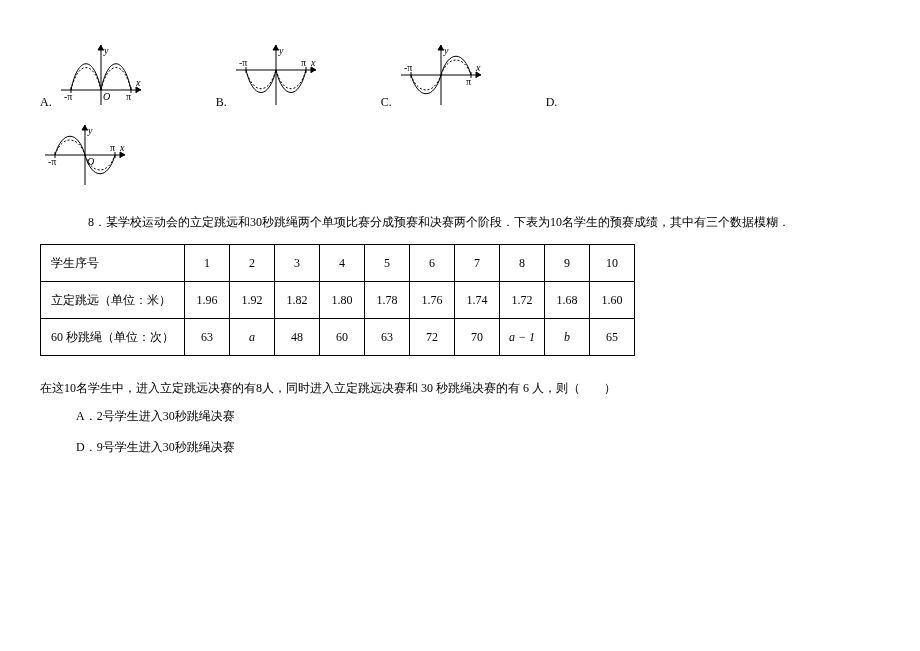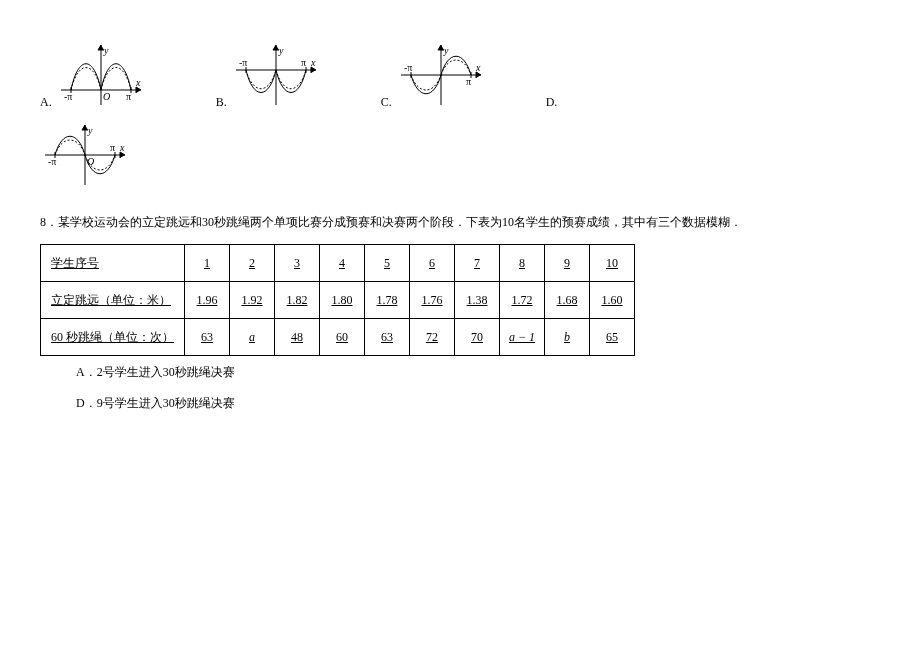--- a/index.html
+++ b/index.html
@@ -24,33 +24,32 @@
   .graph-cell {
     display: flex;
     align-items: flex-end;
     margin-right: 10px;
   }
   .opt-label {
     font-size: 12px;
     margin-right: 4px;
   }
   .graph-row2 .graph-cell { margin-left: 0; }
-  .q8 { margin-top: 20px; line-height: 2; font-size: 12px; }
+  .q8 { margin-top: 20px; line-height: 2; font-size: 12px; margin-left: 48px; }
   table.data {
     border-collapse: collapse;
     margin-top: 10px;
   }
   table.data td {
     border: 1px solid #000;
     padding: 0 8px;
     height: 36px;
     text-align: center;
     font-size: 12px;
     min-width: 28px;
-    text-decoration: underline;
   }
   table.data td.hdr {
     text-align: left;
     padding: 0 10px;
     min-width: 90px;
   }
   .after-table { margin-top: 20px; line-height: 2; font-size: 12px; }
   .options { margin-top: 8px; margin-left: 36px; }
   .options div { margin-bottom: 14px; font-size: 12px; }
 </style>
@@ -176,40 +175,41 @@
       <td>10</td>
     </tr>
     <tr>
       <td class="hdr">立定跳远（单位：米）</td>
       <td>1.96</td>
       <td>1.92</td>
       <td>1.82</td>
       <td>1.80</td>
       <td>1.78</td>
       <td>1.76</td>
-      <td>1.38</td>
+      <td>1.74</td>
       <td>1.72</td>
       <td>1.68</td>
       <td>1.60</td>
     </tr>
     <tr>
       <td class="hdr">60 秒跳绳（单位：次）</td>
       <td>63</td>
       <td style="font-style:italic;">a</td>
       <td>48</td>
       <td>60</td>
       <td>63</td>
       <td>72</td>
       <td>70</td>
       <td style="font-style:italic;text-align:center;">a − 1</td>
       <td style="font-style:italic;">b</td>
       <td>65</td>
     </tr>
   </tbody>
     </table>
 
+  <div class="after-table">在这10名学生中，进入立定跳远决赛的有8人，同时进入立定跳远决赛和 30 秒跳绳决赛的有 6 人，则（　　）</div>
 
   <div class="options">
     <div>A．2号学生进入30秒跳绳决赛</div>
     <div>D．9号学生进入30秒跳绳决赛</div>
   </div>
 
 </div>
 
 </body></html>

